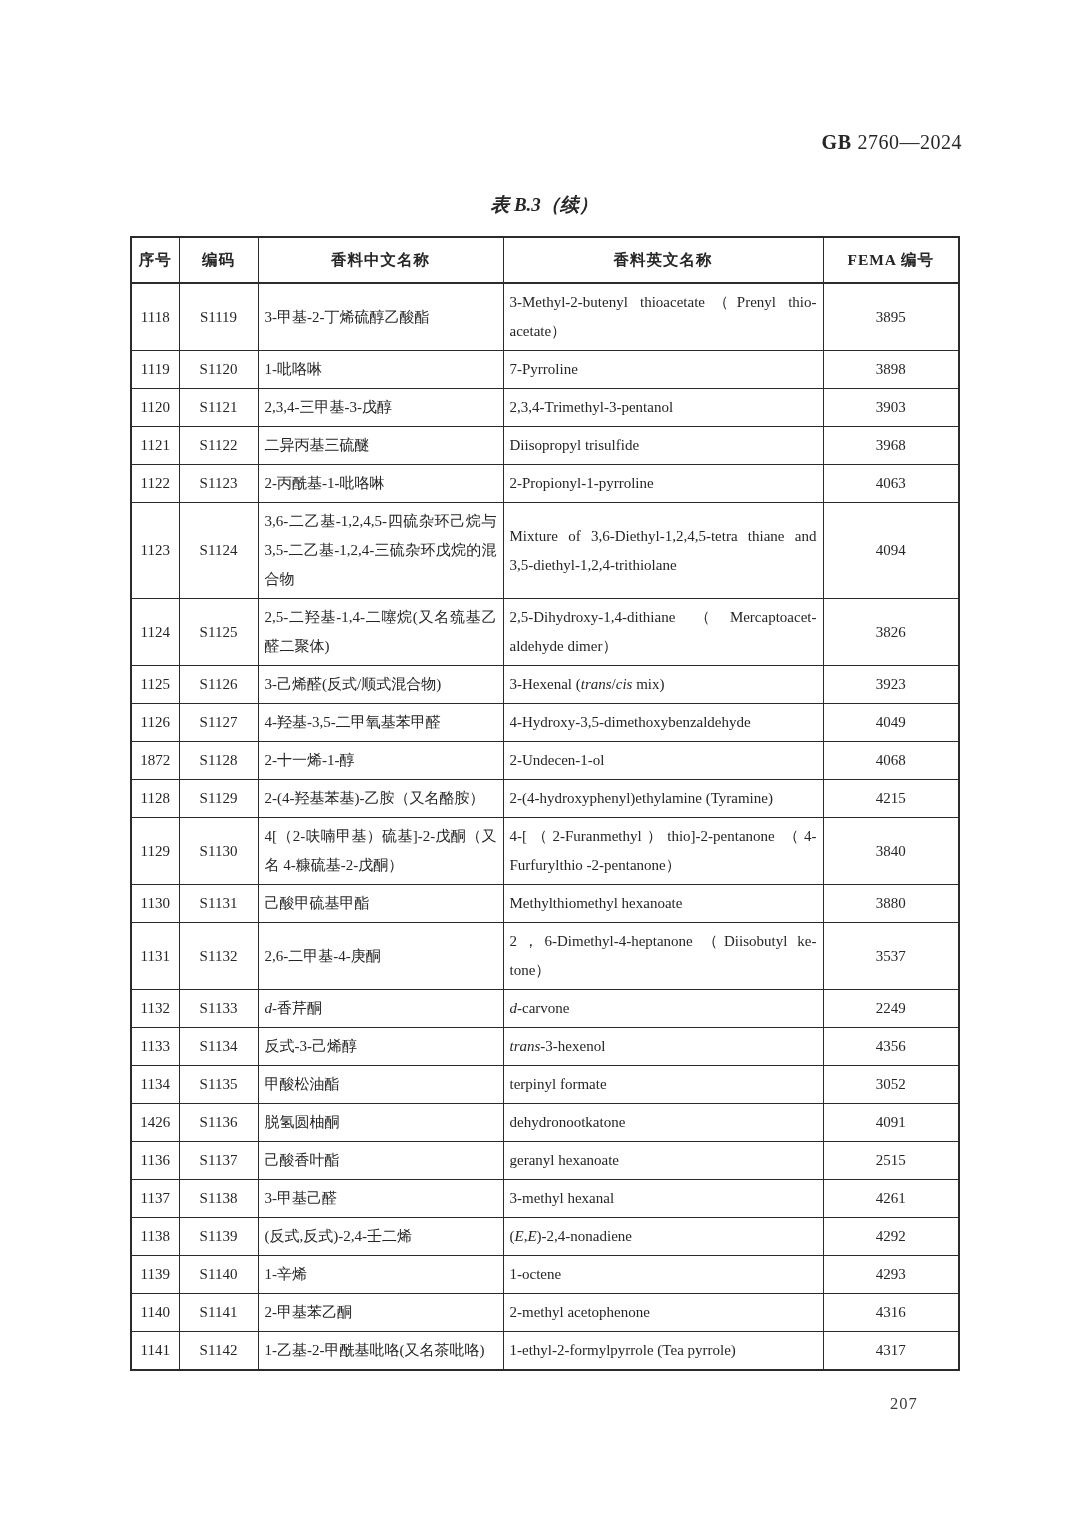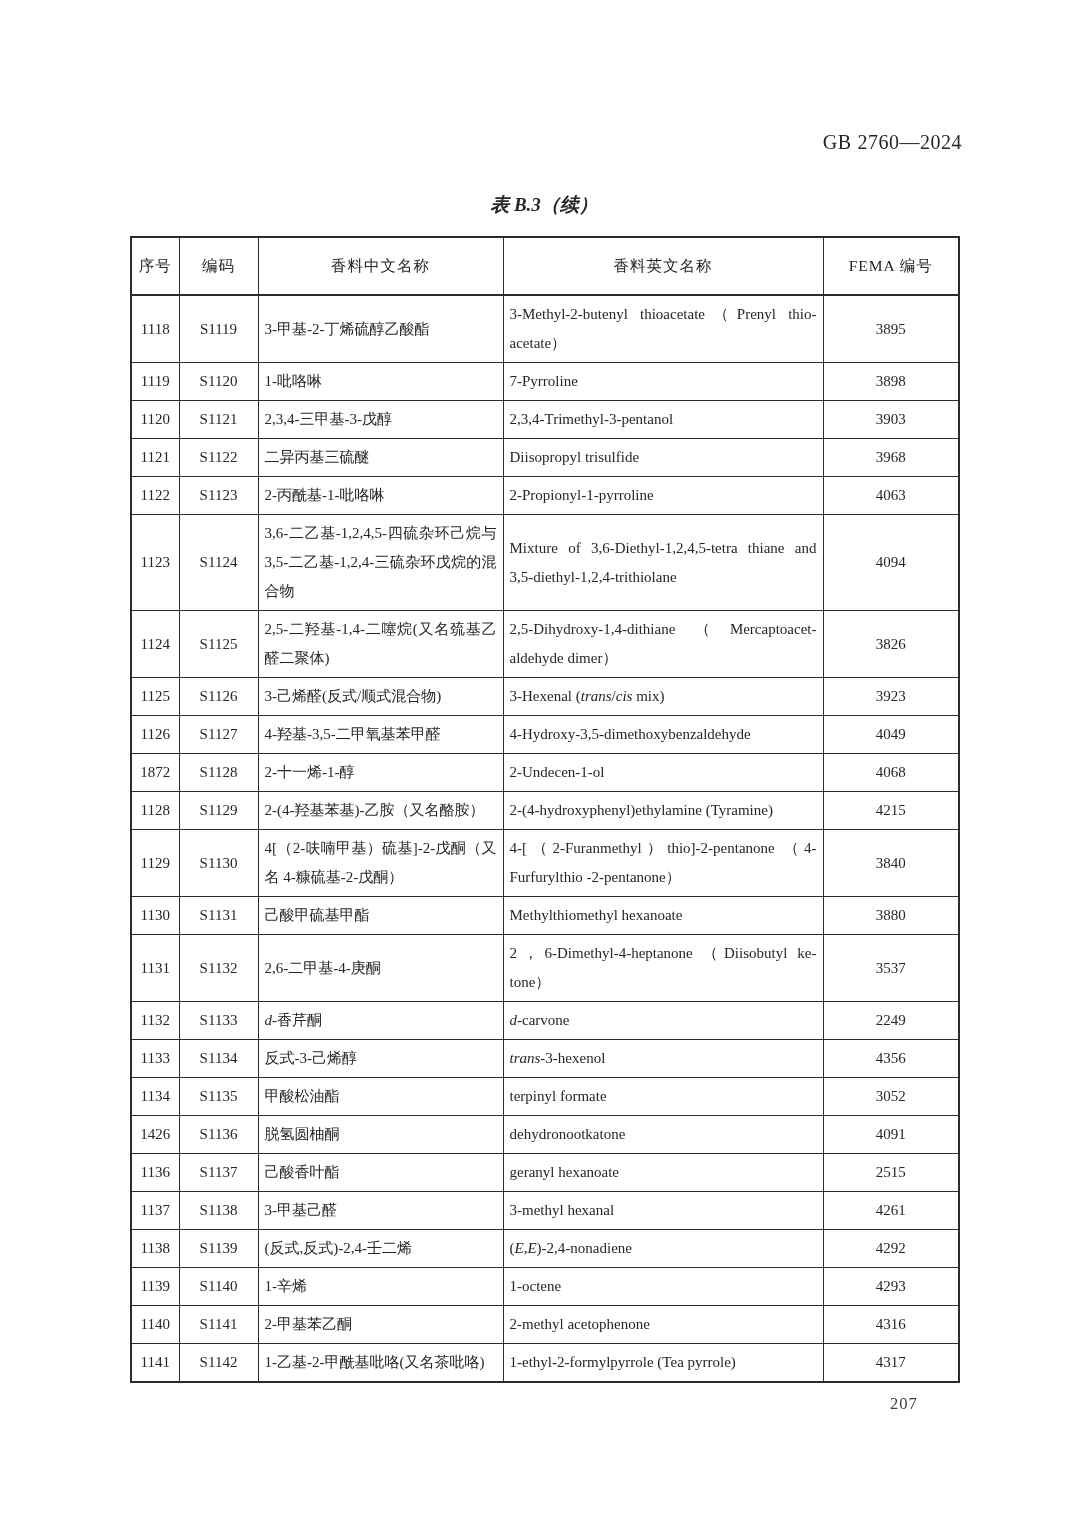--- a/index.html
+++ b/index.html
@@ -8,36 +8,36 @@
     width:1074px;height:1520px;
     background:#ffffff;
     font-family:"Liberation Serif","DejaVu Serif",serif;
     color:#262626;
     overflow:hidden;
   }
   .doc-header{
     position:absolute;top:131px;right:112px;
     font-size:20px;letter-spacing:0.5px;
   }
-  .doc-header .prefix{font-weight:normal;margin-right:6px;margin-left:48px;}
+  .doc-header .prefix{font-weight:bold;margin-right:6px;margin-left:48px;}
   .table-title{
     position:absolute;top:192px;left:130px;width:828px;
     text-align:center;font-size:19px;font-weight:bold;font-style:italic;
   }
   table.std{
     position:absolute;top:236px;left:130px;
     width:828px;border-collapse:collapse;table-layout:fixed;
     font-size:15px;
   }
   table.std,table.std th,table.std td{border:1px solid #2b2b2b;}
   table.std{border:2px solid #2b2b2b;}
   table.std thead th{
     border-bottom:2px solid #2b2b2b;
-    font-weight:normal;font-size:15.5px;
-    height:36px;padding:10px 4px;text-align:center;vertical-align:middle;
+    font-weight:bold;font-size:15.5px;
+    height:36px;padding:4px 4px;text-align:center;vertical-align:middle;
     letter-spacing:1px;
   }
   table.std td{
     vertical-align:middle;
     line-height:29px;
     padding:4px 6px;
   }
   td.c{text-align:center;padding:4px 2px;}
   td.cn{text-align:justify;padding-left:13px;padding-right:12px;}
   td.en{text-align:justify;padding-left:14px;padding-right:12px;}

